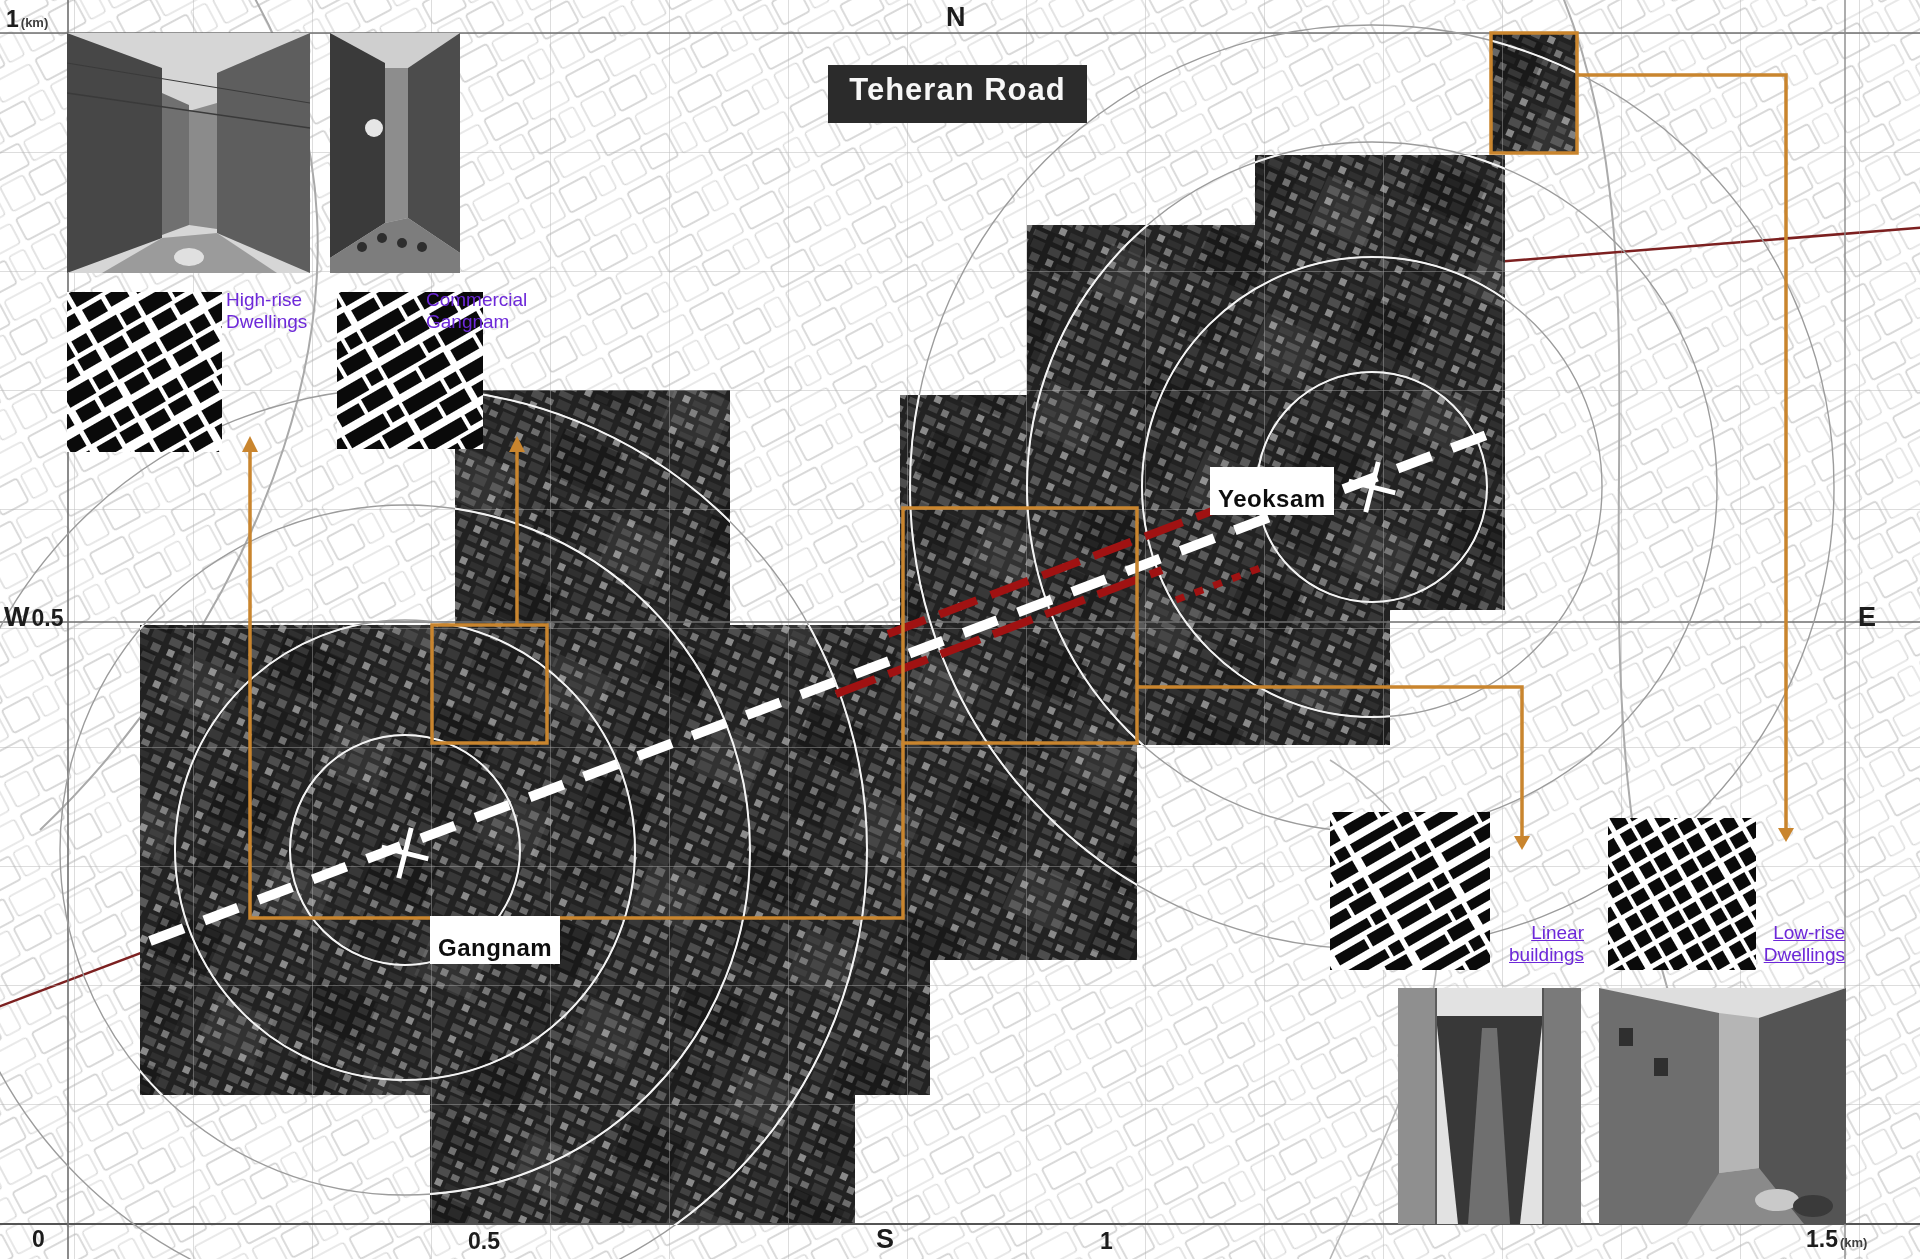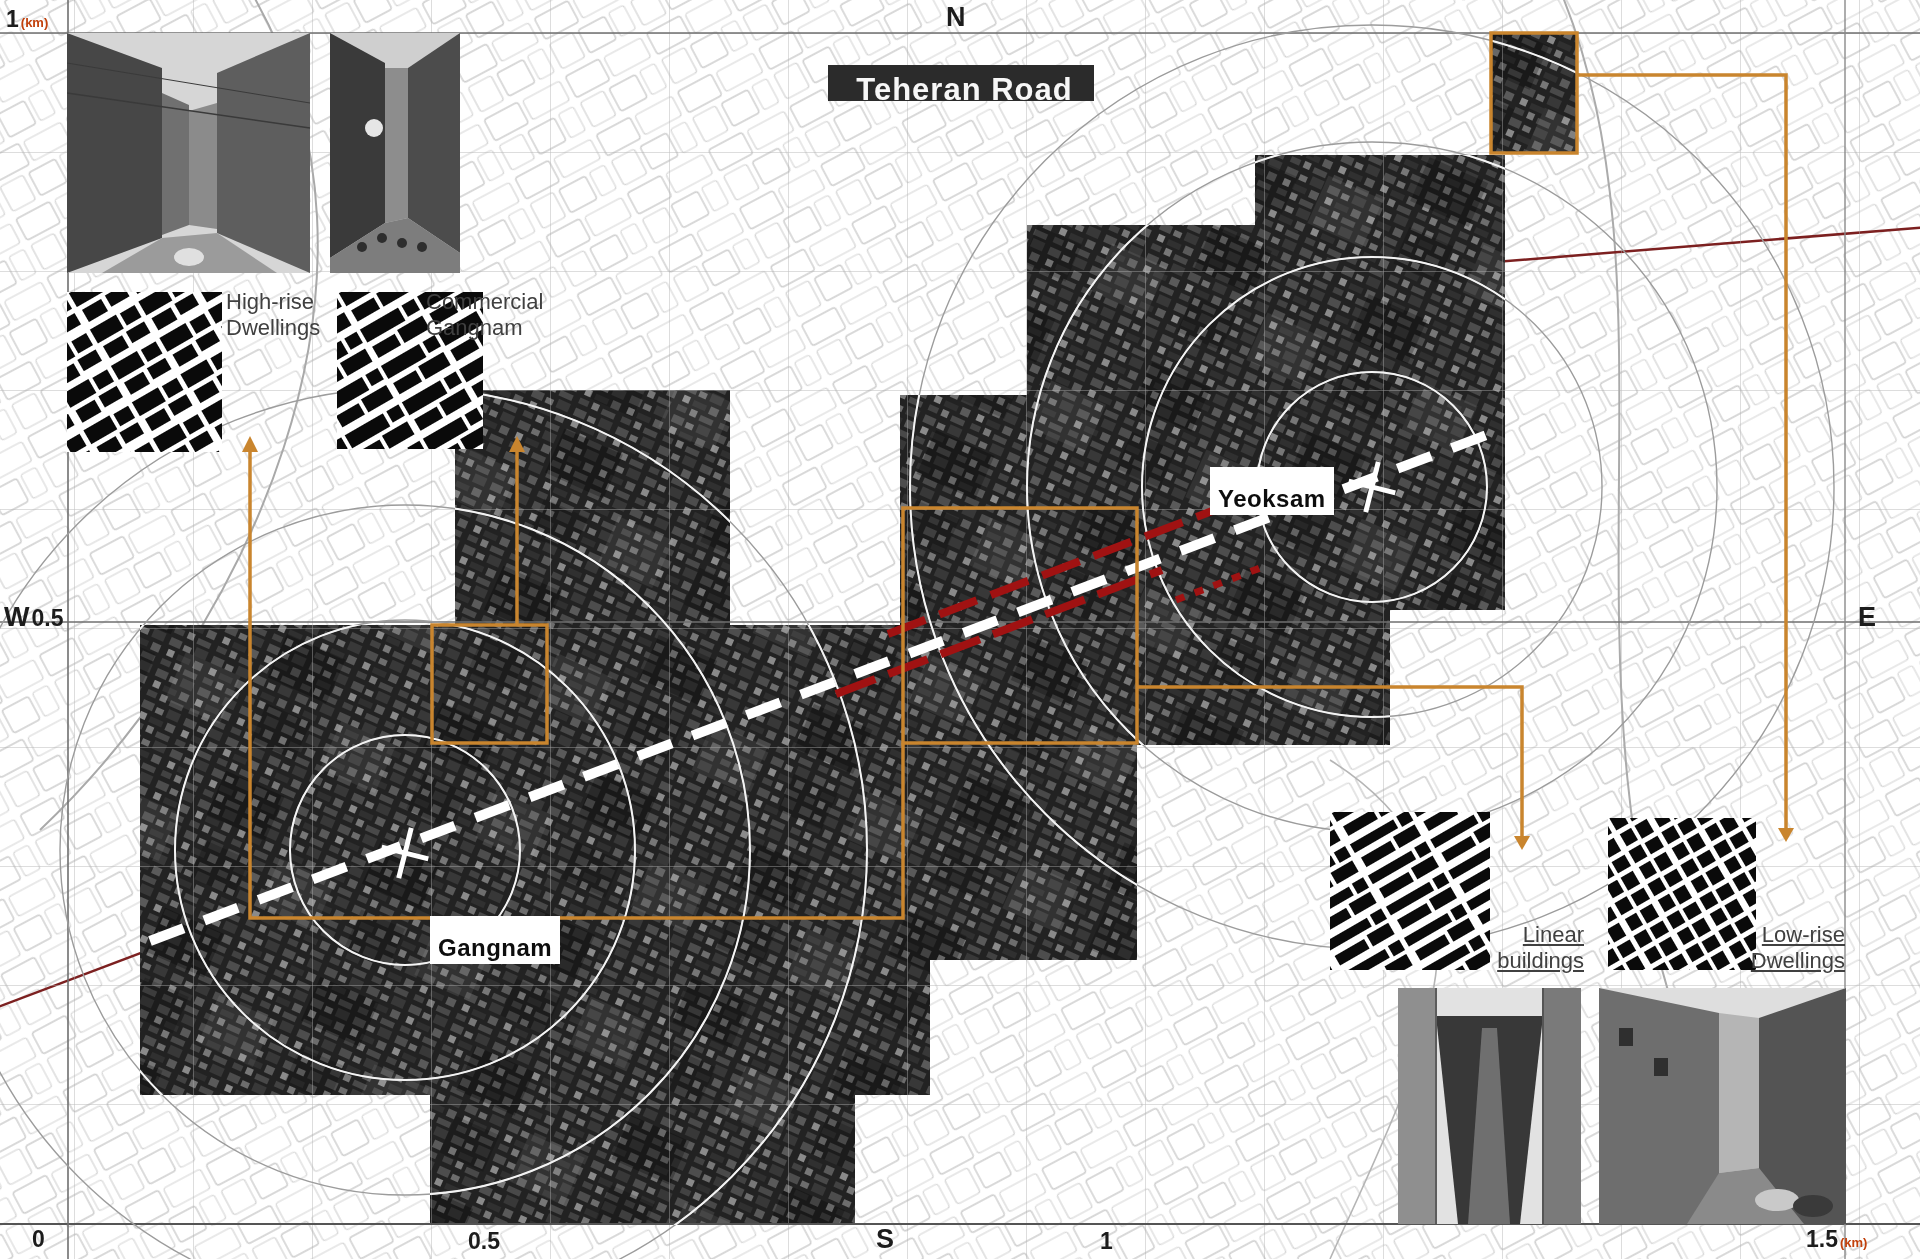--- a/index.html
+++ b/index.html
@@ -1,27 +1,27 @@
 <!DOCTYPE html>
 <html><head>
 <meta charset="utf-8">
 <style>
   html,body{margin:0;padding:0;background:#e8e8e8;}
   .stage{position:relative;width:1920px;height:1259px;overflow:hidden;background:#ffffff;
          font-family:"Liberation Sans",sans-serif;color:#141414;}
   .stage svg.mapart{position:absolute;left:0;top:0;}
   .ov{position:absolute;white-space:nowrap;}
   .title-box{background:#2b2b2b;color:#f7f7f7;font-size:31px;font-weight:600;
-             width:259px;height:36px;line-height:50px;text-align:center;letter-spacing:1px;padding-left:7px;}
+             width:259px;height:58px;line-height:50px;text-align:center;letter-spacing:1px;}
   .compass{font-size:27px;font-weight:700;color:#1c1c1c;}
   .scale-big{font-size:23px;font-weight:700;color:#1c1c1c;}
-  .scale-unit{font-size:13px;font-weight:700;color:#c2410c;}
+  .scale-unit{font-size:13px;font-weight:700;color:#404040;}
   .station-tag{background:#ffffff;color:#0d0d0d;font-size:24px;font-weight:700;
                padding:18px 8px 2px 8px;letter-spacing:0.5px;}
-  .typo-label{font-size:22px;line-height:1.18;color:#404040;font-weight:400;}
+  .typo-label{font-size:19px;line-height:1.18;color:#6d28d9;font-weight:400;}
   .typo-label.right{text-align:right;text-decoration:underline;}
   .wrow{display:flex;align-items:baseline;gap:2px;}
   .photo,.fg{position:absolute;}
   .photo svg,.fg svg{display:block;}
 </style>
 </head>
 <body>
 
 <div class="stage">
 

